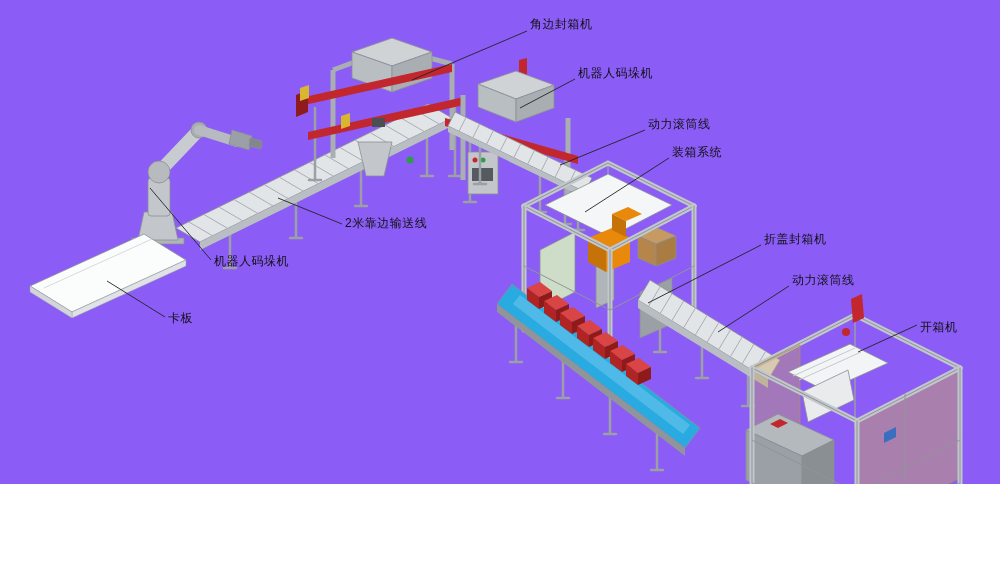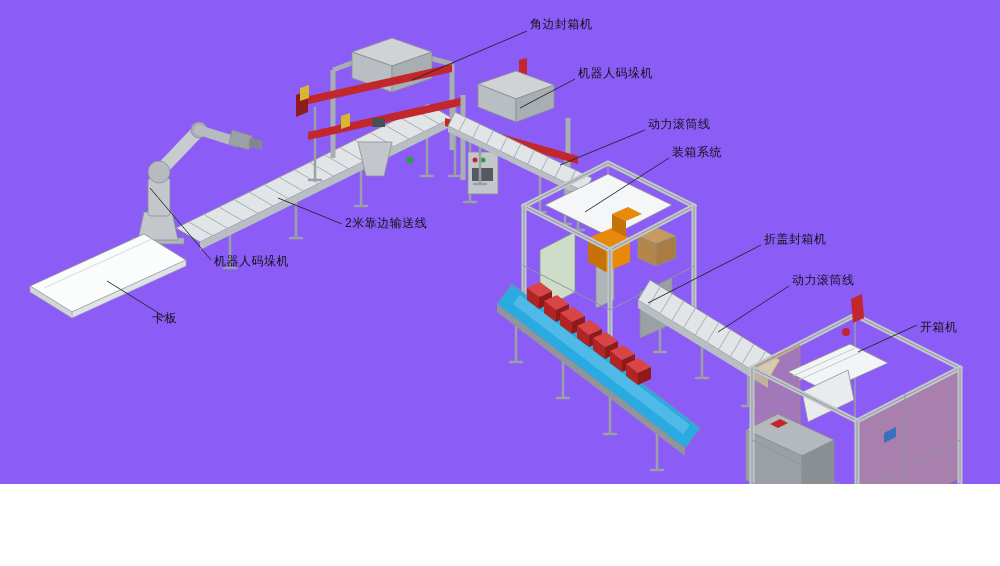--- a/index.html
+++ b/index.html
@@ -200,14 +200,14 @@
 
   <div class="label" style="left:530px;top:17px">角边封箱机</div>
   <div class="label" style="left:578px;top:66px">机器人码垛机</div>
   <div class="label" style="left:648px;top:117px">动力滚筒线</div>
   <div class="label" style="left:672px;top:145px">装箱系统</div>
   <div class="label" style="left:764px;top:232px">折盖封箱机</div>
   <div class="label" style="left:792px;top:273px">动力滚筒线</div>
   <div class="label" style="left:920px;top:320px">开箱机</div>
   <div class="label" style="left:345px;top:216px">2米靠边输送线</div>
   <div class="label" style="left:214px;top:254px">机器人码垛机</div>
-  <div class="label" style="left:152px;top:311px">卡板</div>
+  <div class="label" style="left:168px;top:311px">卡板</div>
 </div>
 
 </body></html>

